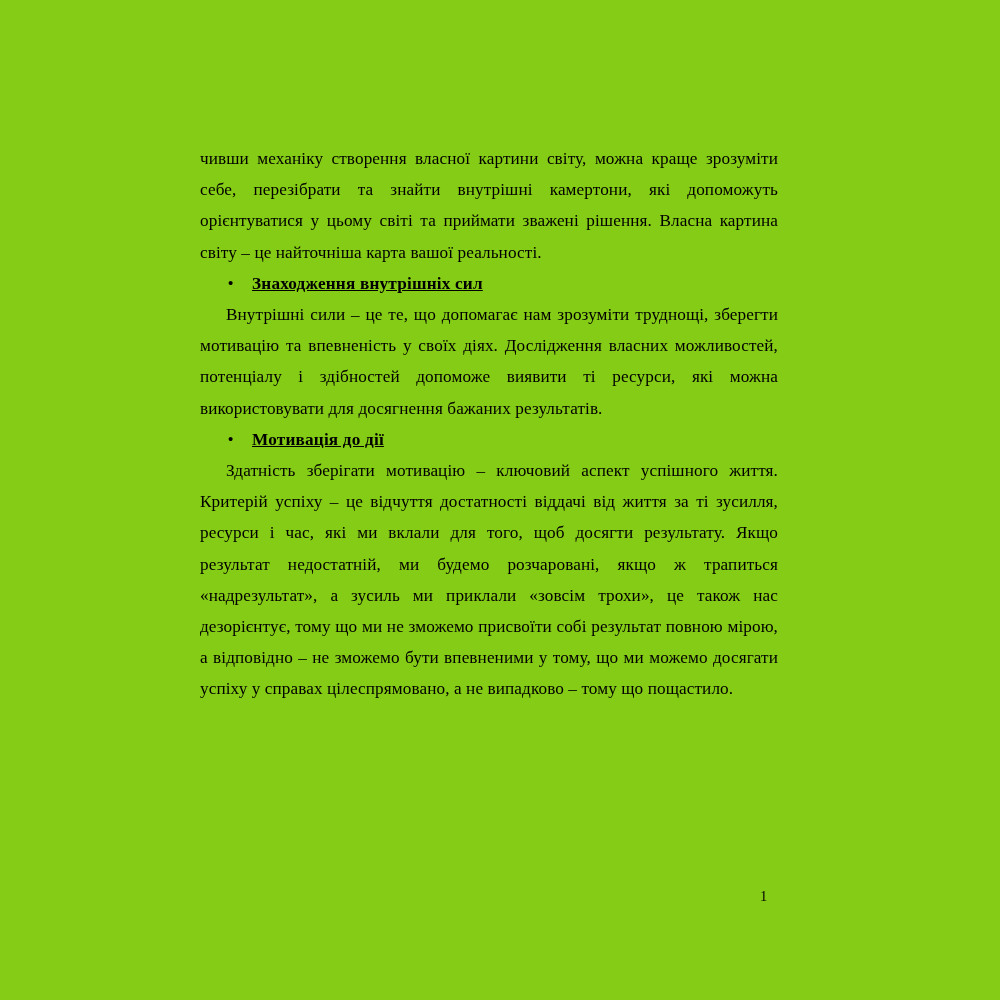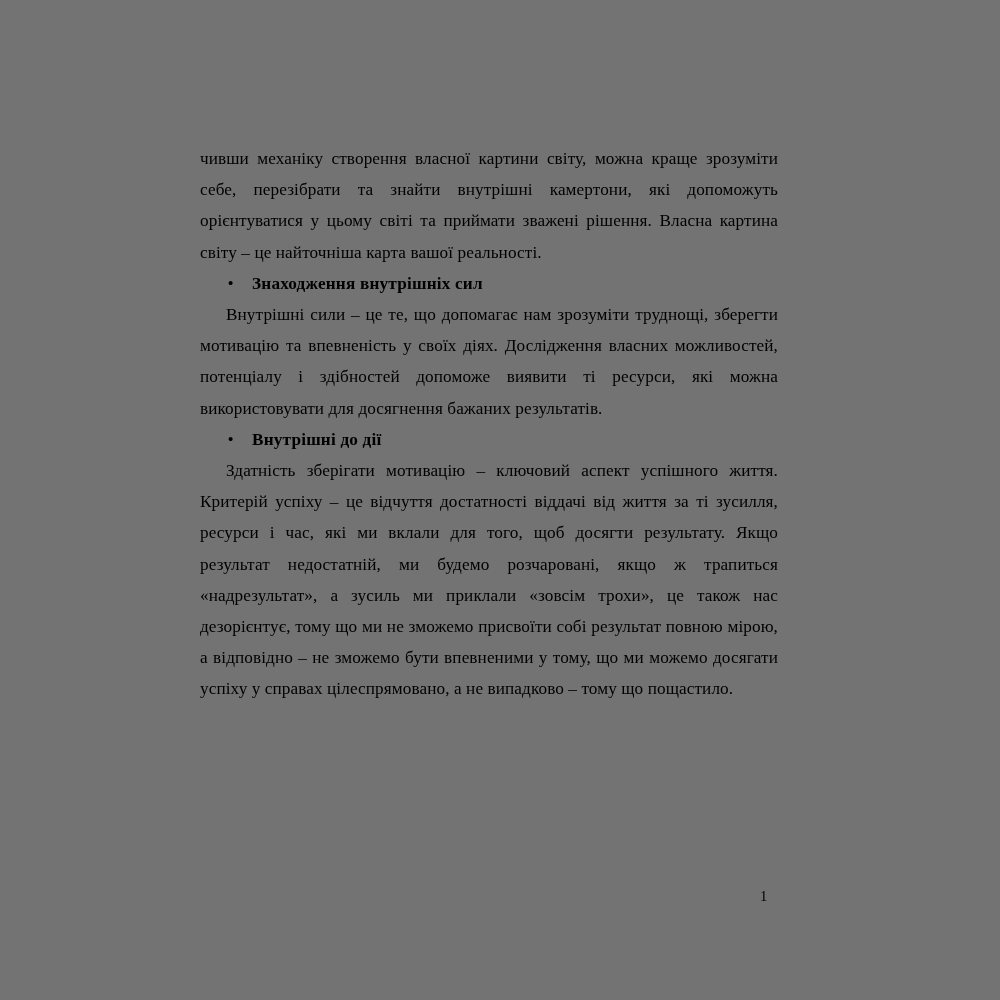--- a/index.html
+++ b/index.html
@@ -11,21 +11,21 @@
     height: 1000px;
     background: #ffffff;
     font-family: "Liberation Serif", serif;
     color: #000000;
     overflow: hidden;
   }
   .page {
     position: relative;
     width: 1000px;
     height: 1000px;
-    background: #737373;
+    background: #84cc16;
   }
   .text-column {
     position: absolute;
     left: 200px;
     top: 143px;
     width: 578px;
   }
   p.para {
     margin: 0;
     font-size: 17.2px;
@@ -42,20 +42,21 @@
     margin: 0;
     padding: 0;
   }
   li.bullet-item {
     position: relative;
     padding-left: 52px;
     font-size: 17.2px;
     line-height: 31.2px;
     font-weight: bold;
     letter-spacing: 0.2px;
+    text-decoration: underline;
   }
   li.bullet-item::before {
     content: "\2022";
     position: absolute;
     left: 28px;
     top: 0;
     font-size: 15px;
     line-height: 31.2px;
   }
   .page-number {
@@ -79,21 +80,21 @@
     <ul class="bullets">
       <li class="bullet-item">
         <span>Знаходження внутрішніх сил</span>
       </li>
     </ul>
 
     <p class="para indent">Внутрішні сили – це те, що допомагає нам зрозуміти труднощі, зберегти мотивацію та впевненість у своїх діях. Дослідження власних можливостей, потенціалу і здібностей допоможе виявити ті ресурси, які можна використовувати для досягнення бажаних результатів.</p>
 
     <ul class="bullets">
       <li class="bullet-item">
-        <span>Внутрішні до дії</span>
+        <span>Мотивація до дії</span>
       </li>
     </ul>
 
     <p class="para indent">Здатність зберігати мотивацію – ключовий аспект успішного життя. Критерій успіху – це відчуття достатності віддачі від життя за ті зусилля, ресурси і час, які ми вклали для того, щоб досягти результату. Якщо результат недостатній, ми будемо розчаровані, якщо ж трапиться «надрезультат», а зусиль ми приклали «зовсім трохи», це також нас дезорієнтує, тому що ми не зможемо присвоїти собі результат повною мірою, а відповідно – не зможемо бути впевненими у тому, що ми можемо досягати успіху у справах цілеспрямовано, а не випадково – тому що пощастило.</p>
 
 
   </div>
 
   <div class="page-number">1</div>
 

